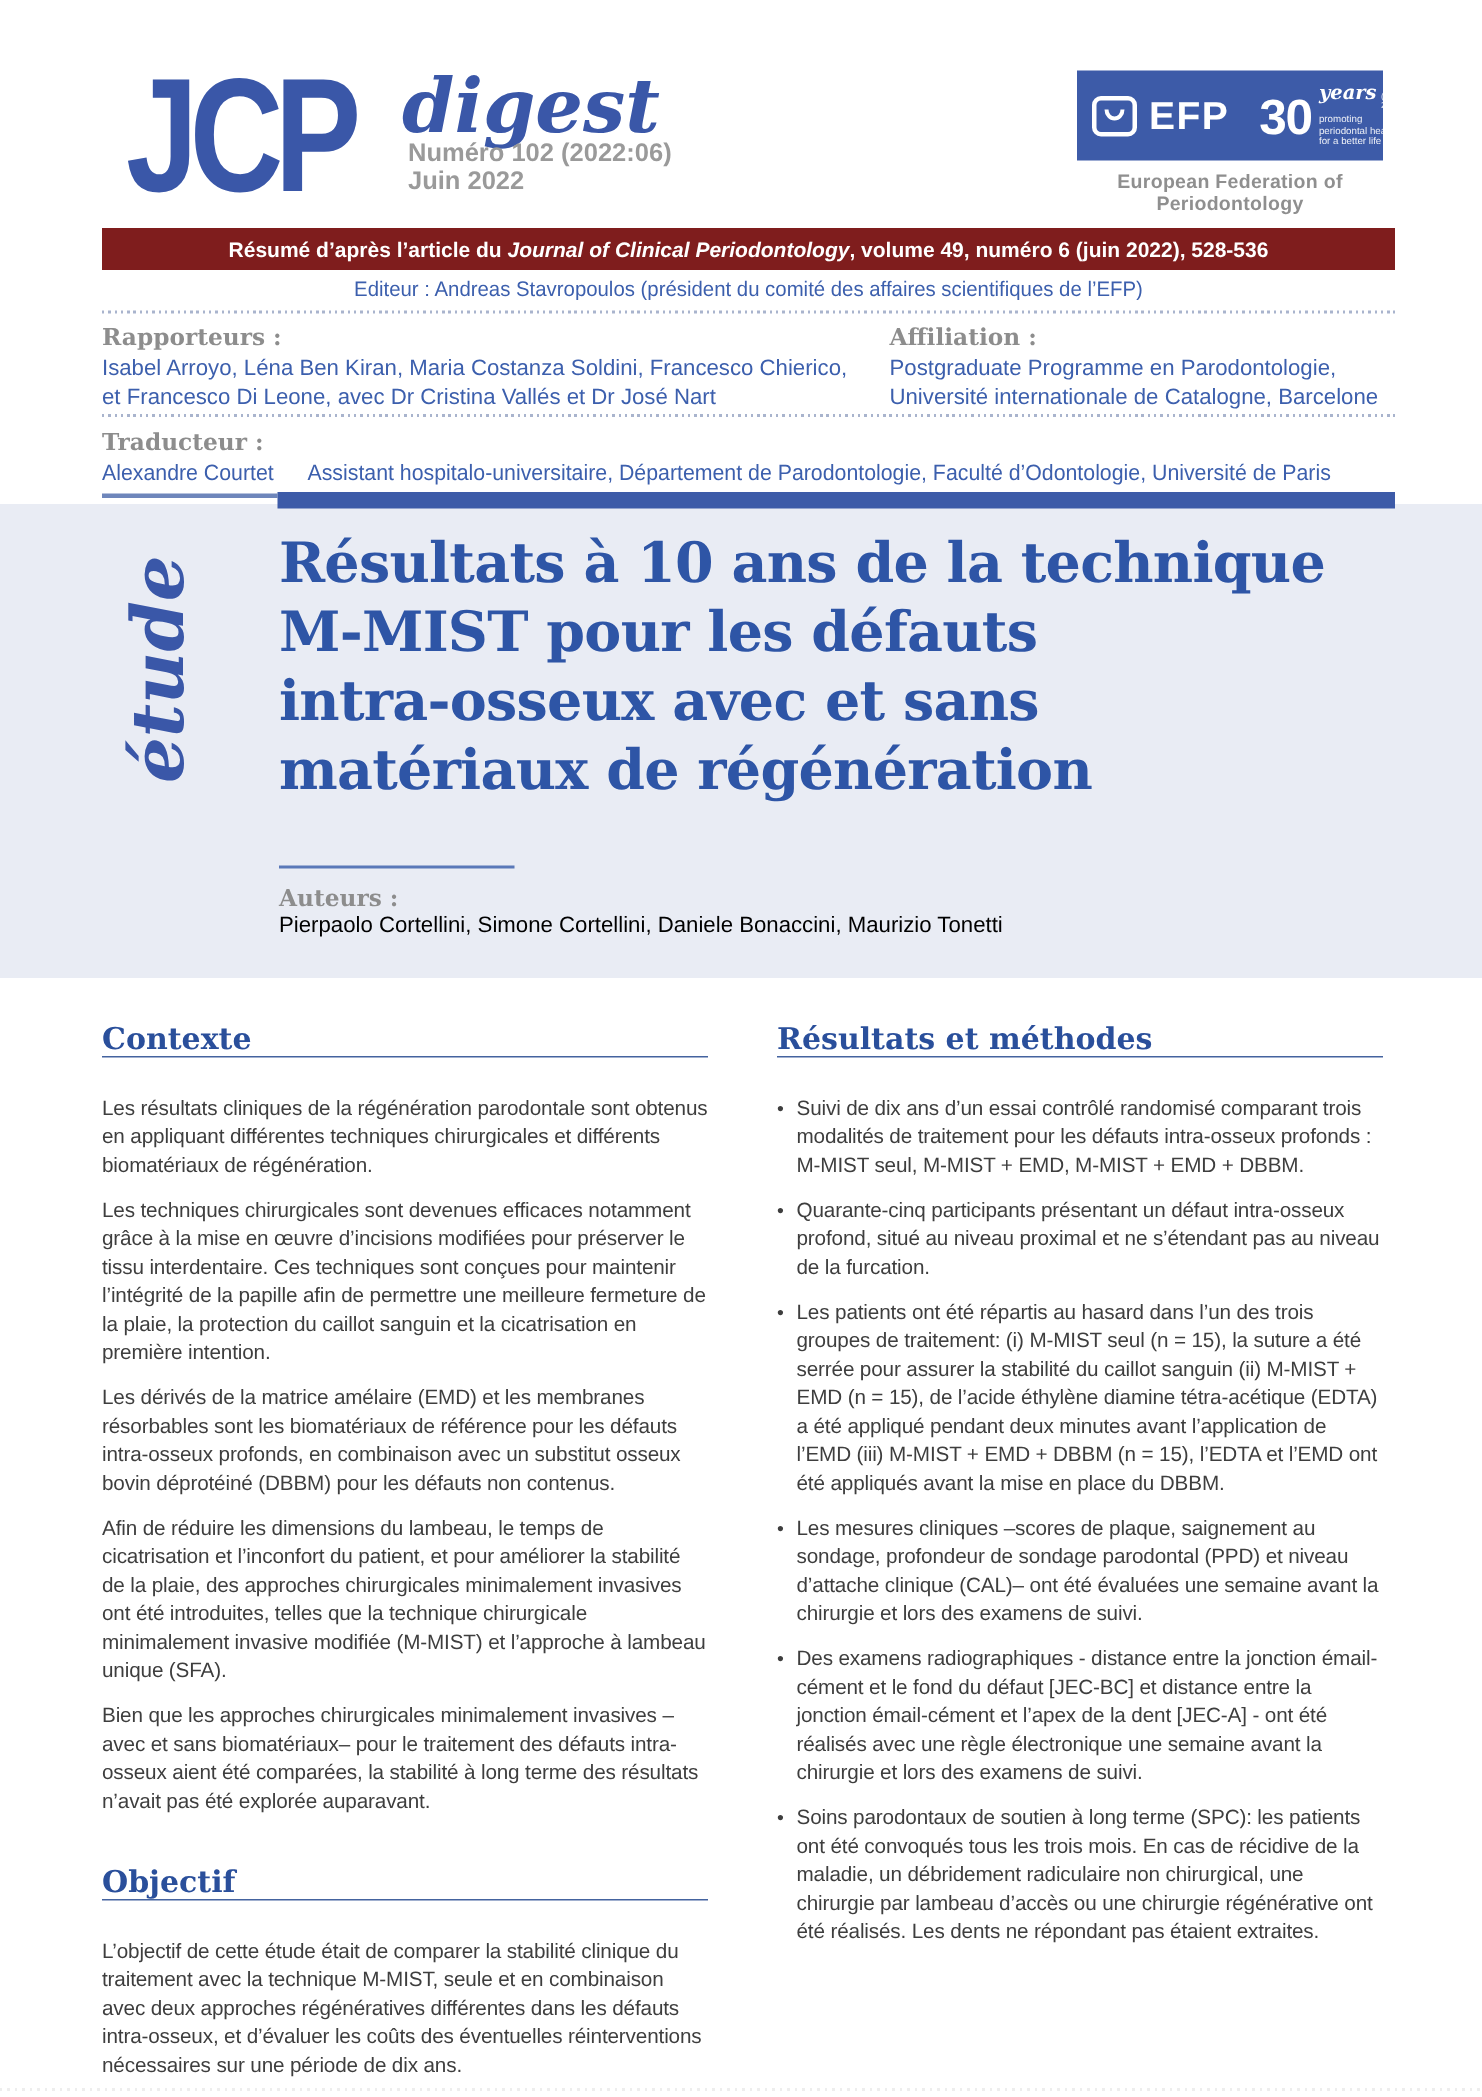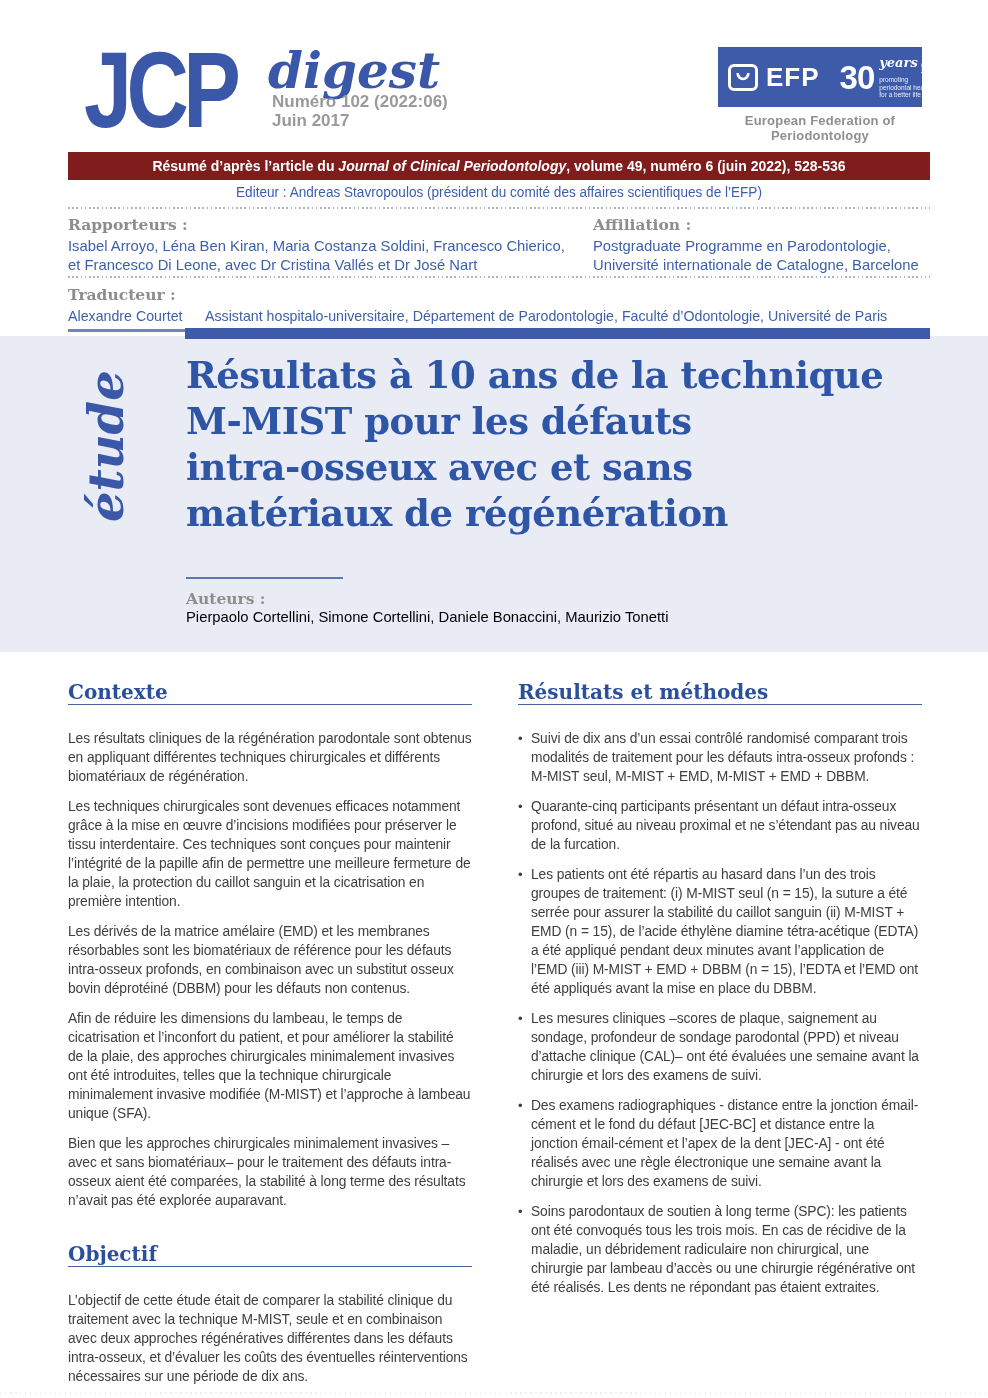--- a/index.html
+++ b/index.html
@@ -114,21 +114,21 @@
     background-image:repeating-linear-gradient(90deg,#dcdcdc 0 1.5px,transparent 1.5px 5px); }
 </style>
 </head>
 <body>
 
 <div class="page">
 
   <div class="jcp-logo">JCP</div>
   <div class="digest">digest</div>
   <div class="issue-line">Numéro 102 (2022:06)</div>
-  <div class="date-line">Juin 2017</div>
+  <div class="date-line">Juin 2022</div>
 
   <div class="efp-box">
     <span class="efp-smile">
       <svg viewBox="0 0 24 14">
           <path d="M2 1 a10 11 0 0 0 20 0 l-4 0 a6 7 0 0 1 -12 0 Z" fill="#ffffff"></path>
         </svg>
     </span>
     <span class="efp-abbr">EFP</span>
     <span class="efp-divider"></span>
     <span class="efp-thirty">30</span>

